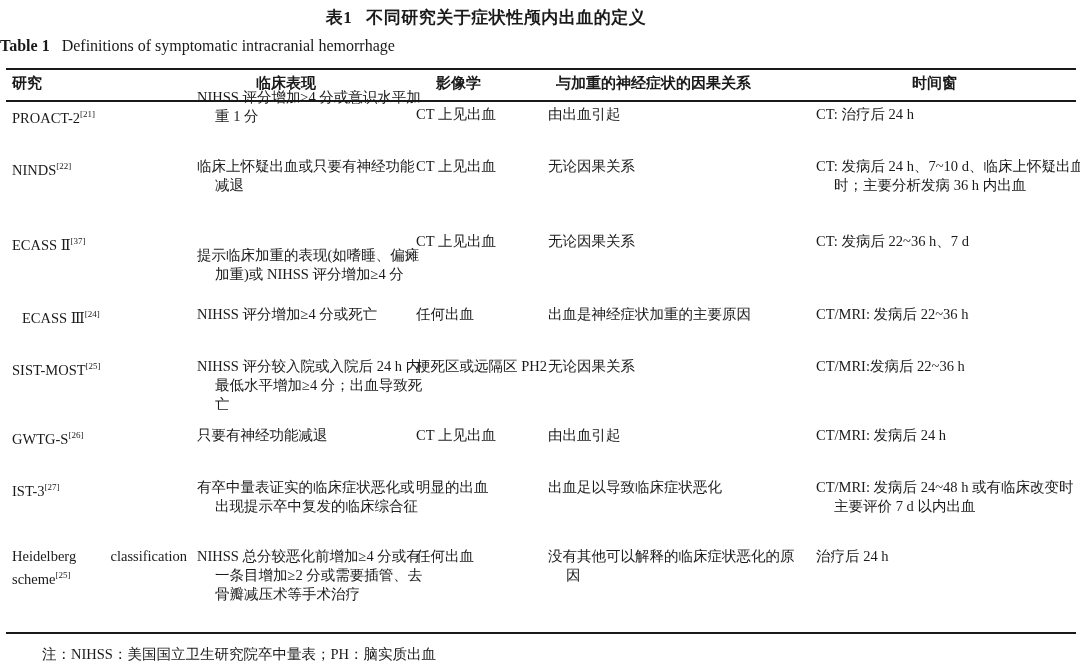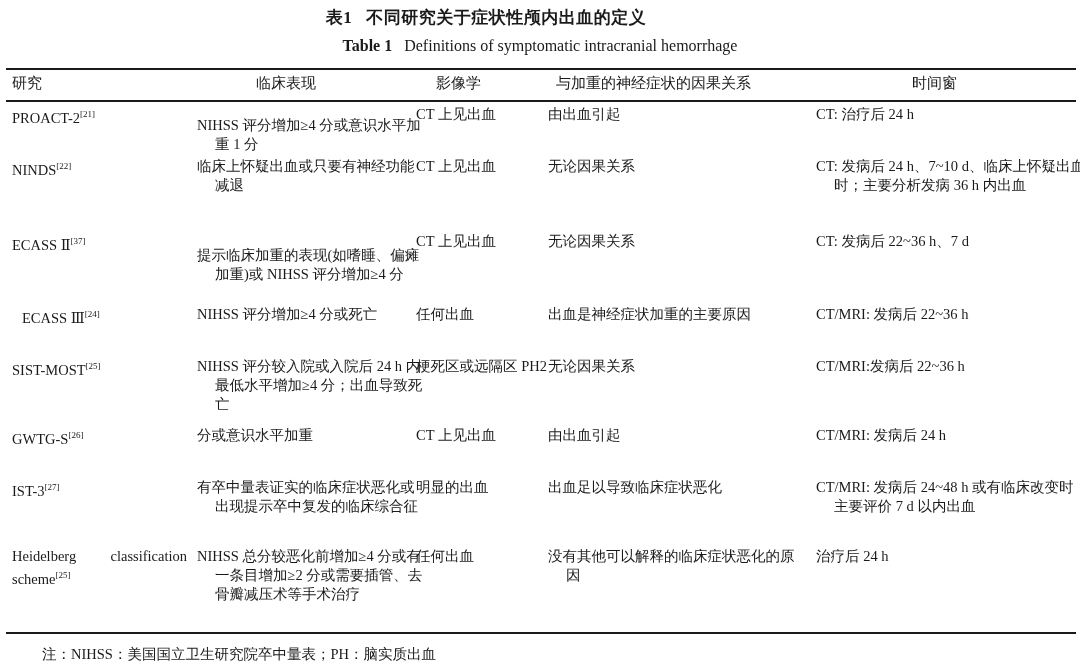--- a/index.html
+++ b/index.html
@@ -7,32 +7,32 @@
     width: 1080px; height: 669px; overflow: hidden; position: relative;
     font-family: "Liberation Serif", "DejaVu Serif", serif;
     color: #1a1a1a;
   }
   .title-cn {
     position: absolute; top: 6px; left: 0; width: 972px; text-align: center;
     font-size: 17px; font-weight: bold; letter-spacing: 0.5px;
   }
   .title-cn .num { margin-right: 14px; }
   .title-en {
-    position: absolute; top: 37px; left: 0; width: 1080px; text-align: center;
+    position: absolute; top: 37px; left: 0; width: 1080px; text-align: left;
     font-size: 16px;
   }
   .title-en .num { font-weight: bold; margin-right: 12px; }
   .rule {
     position: absolute; left: 6px; width: 1070px; background: #1a1a1a;
   }
   .rule.top { top: 68px; height: 2px; }
   .rule.mid { top: 100px; height: 1.5px; }
   .rule.bot { top: 632px; height: 2px; }
   .hdr {
-    position: absolute; top: 74px; font-size: 15px; font-weight: normal;
+    position: absolute; top: 74px; font-size: 15px; font-weight: bold;
   }
   .cell {
     position: absolute; font-size: 14.5px; line-height: 19px;
   }
   .cell.wrap { text-indent: -18px; padding-left: 18px; }
   .study sup { font-size: 9px; vertical-align: 6px; }
   .note {
     position: absolute; top: 645px; left: 42px; font-size: 14.5px;
   }
 </style>
@@ -53,21 +53,21 @@
   <span class="hdr" style="left:256px">临床表现</span>
   <span class="hdr" style="left:436px">影像学</span>
   <span class="hdr" style="left:556px">与加重的神经症状的因果关系</span>
   <span class="hdr" style="left:912px">时间窗</span>
 </div>
 
 <div class="rule mid"></div>
 
 <div>
   <div class="cell study" style="top:105px;left:12px;width:180px"><span>PROACT-2</span><sup>[21]</sup></div>
-  <div class="cell wrap" style="top:116px;left:197px;width:213px">NIHSS 评分增加≥4 分或意识水平加重 1 分</div>
+  <div class="cell wrap" style="top:88px;left:197px;width:213px">NIHSS 评分增加≥4 分或意识水平加重 1 分</div>
   <div class="cell" style="top:105px;left:416px;width:124px">CT 上见出血</div>
   <div class="cell" style="top:105px;left:548px;width:260px">由出血引起</div>
   <div class="cell wrap" style="top:105px;left:816px;width:258px">CT: 治疗后 24 h</div>
 </div>
 
 <div>
   <div class="cell study" style="top:157px;left:12px;width:180px"><span>NINDS</span><sup>[22]</sup></div>
   <div class="cell wrap" style="top:157px;left:197px;width:213px">临床上怀疑出血或只要有神经功能减退</div>
   <div class="cell" style="top:157px;left:416px;width:124px">CT 上见出血</div>
   <div class="cell" style="top:157px;left:548px;width:260px">无论因果关系</div>
@@ -93,21 +93,21 @@
 <div>
   <div class="cell study" style="top:357px;left:12px;width:180px"><span>SIST-MOST</span><sup>[25]</sup></div>
   <div class="cell wrap" style="top:357px;left:197px;width:213px">NIHSS 评分较入院或入院后 24 h 内最低水平增加≥4 分；出血导致死亡</div>
   <div class="cell wrap" style="top:357px;left:416px;width:124px">梗死区或远隔区 PH2</div>
   <div class="cell" style="top:357px;left:548px;width:260px">无论因果关系</div>
   <div class="cell wrap" style="top:357px;left:816px;width:258px">CT/MRI:发病后 22~36 h</div>
 </div>
 
 <div>
   <div class="cell study" style="top:426px;left:12px;width:180px"><span>GWTG-S</span><sup>[26]</sup></div>
-  <div class="cell wrap" style="top:426px;left:197px;width:213px">分或意识水平加重</div>
+  <div class="cell wrap" style="top:426px;left:197px;width:213px">只要有神经功能减退</div>
   <div class="cell" style="top:426px;left:416px;width:124px">CT 上见出血</div>
   <div class="cell" style="top:426px;left:548px;width:260px">由出血引起</div>
   <div class="cell wrap" style="top:426px;left:816px;width:258px">CT/MRI: 发病后 24 h</div>
 </div>
 
 <div>
   <div class="cell study" style="top:478px;left:12px;width:180px"><span>IST-3</span><sup>[27]</sup></div>
   <div class="cell wrap" style="top:478px;left:197px;width:213px">有卒中量表证实的临床症状恶化或出现提示卒中复发的临床综合征</div>
   <div class="cell" style="top:478px;left:416px;width:124px">明显的出血</div>
   <div class="cell" style="top:478px;left:548px;width:260px">出血足以导致临床症状恶化</div>

